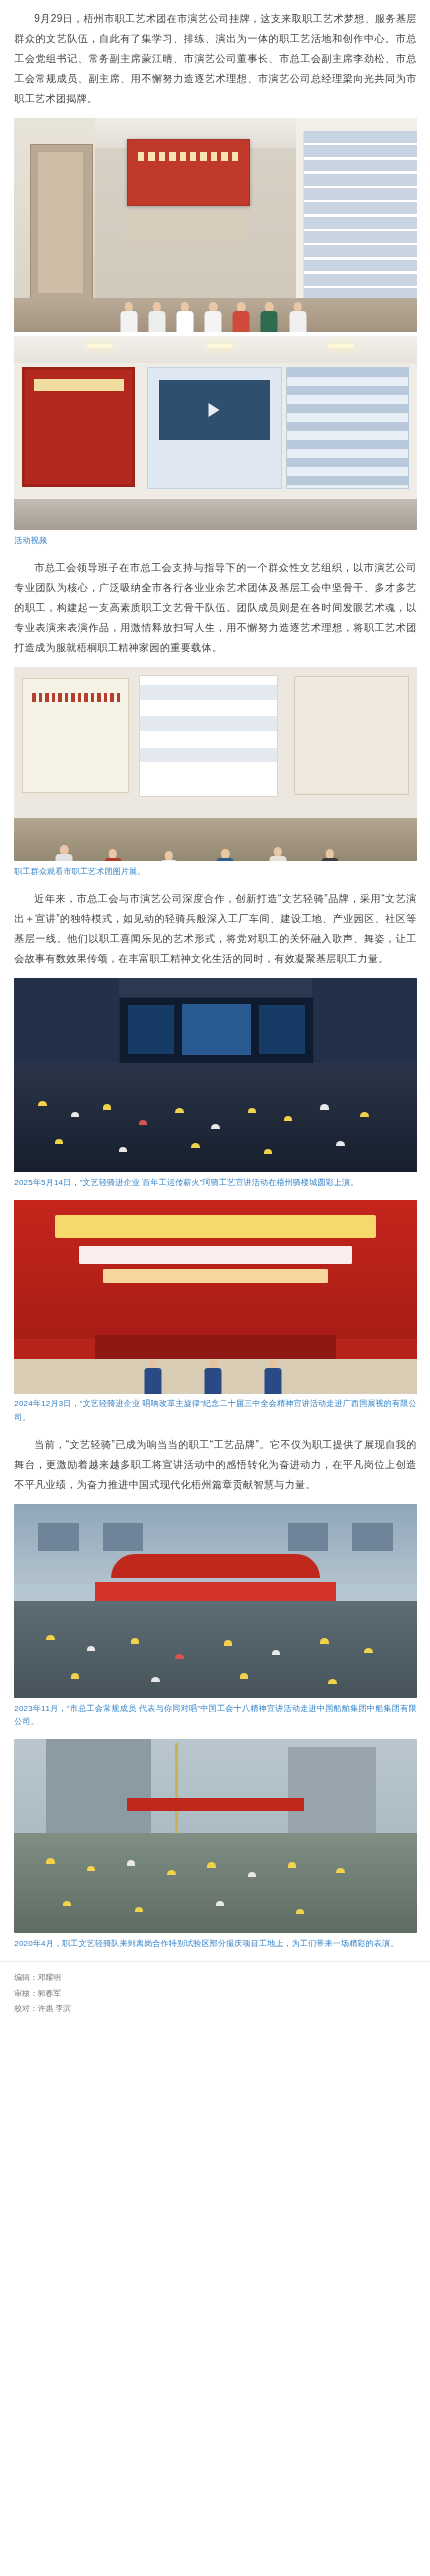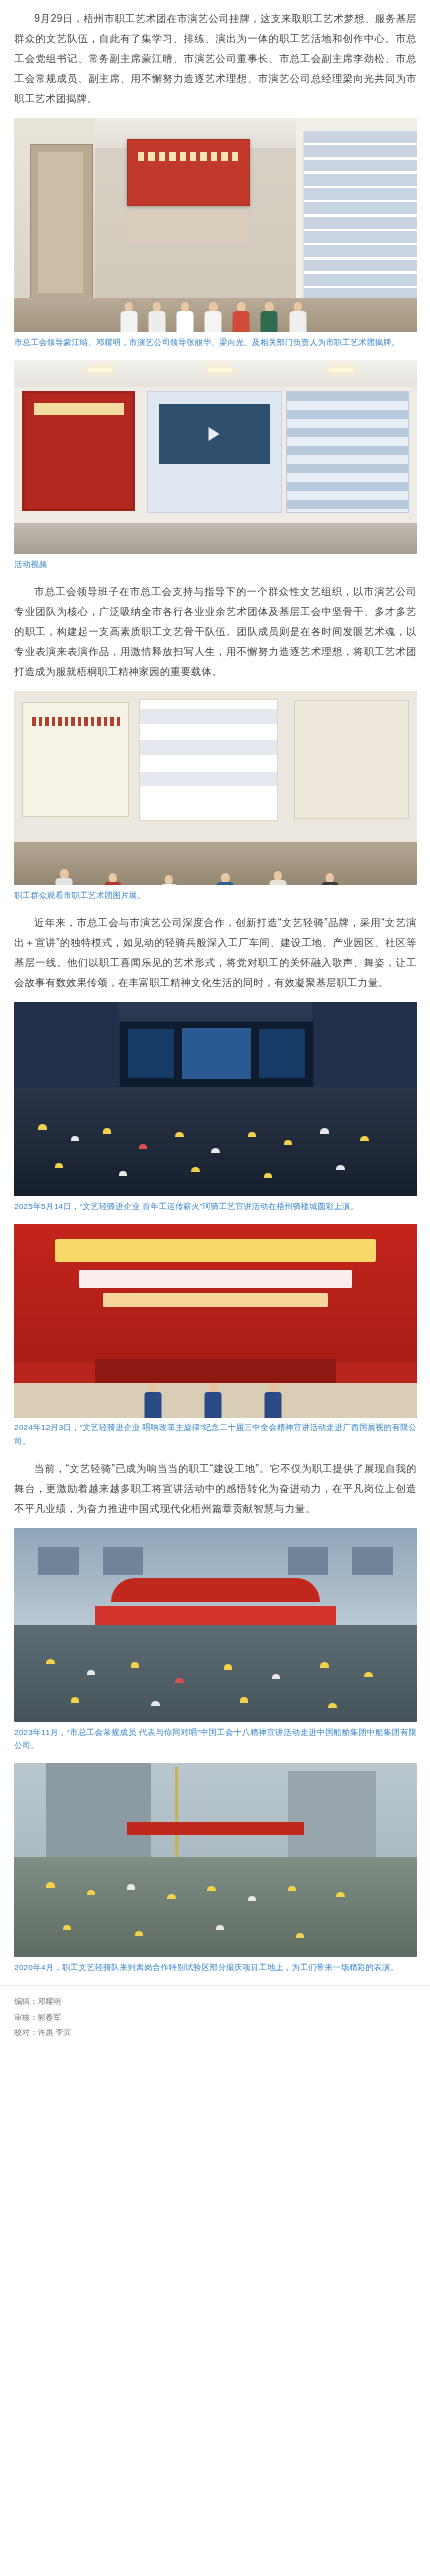--- a/index.html
+++ b/index.html
@@ -201,21 +201,20 @@
           <div class="person" style="left:61%;width:19.4px;">
               <div class="head"></div>
               <div class="body" style="background:#2e6b4f;"></div>
             </div>
           <div class="person" style="left:68%;width:19.4px;">
               <div class="head"></div>
               <div class="body" style="background:#efefef;"></div>
             </div>
         </div>
       </div>
-      <div class="caption">市总工会领导蒙江晴、邓耀明，市演艺公司领导张丽华、梁向光、及相关部门负责人为市职工艺术团揭牌。</div>
     </div>
 
     <div class="figure">
       <div class="imgbox">
         <div class="scene ph2">
           <div class="layer ceil"></div>
           <div class="layer lamp" style="left:18%;"></div>
           <div class="layer lamp" style="left:48%;"></div>
           <div class="layer lamp" style="left:78%;"></div>
           <div class="layer bigwall"></div>
@@ -328,21 +327,21 @@
             </div>
           <div class="singer" style="left:62%;">
               <div class="h"></div>
               <div class="b"></div>
             </div>
         </div>
       </div>
       <div class="caption">2024年12月3日，“文艺轻骑进企业 唱响改革主旋律”纪念二十届三中全会精神宣讲活动走进广西国展视的有限公司。</div>
     </div>
 
-    <p class="para">当前，“文艺轻骑”已成为响当当的职工“建设工地”。它不仅为职工提供了展现自我的舞台，更激励着越来越多职工将宣讲活动中的感悟转化为奋进动力，在平凡岗位上创造不平凡业绩，为奋力推进中国式现代化梧州篇章贡献智慧与力量。</p>
+    <p class="para">当前，“文艺轻骑”已成为响当当的职工“工艺品牌”。它不仅为职工提供了展现自我的舞台，更激励着越来越多职工将宣讲活动中的感悟转化为奋进动力，在平凡岗位上创造不平凡业绩，为奋力推进中国式现代化梧州篇章贡献智慧与力量。</p>
 
     <div class="figure">
       <div class="imgbox">
         <div class="scene ph6">
           <div class="layer bldg"></div>
           <div class="layer win" style="left:6%;top:10%;width:10%;height:14%;"></div>
           <div class="layer win" style="left:22%;top:10%;width:10%;height:14%;"></div>
           <div class="layer win" style="right:22%;top:10%;width:10%;height:14%;"></div>
           <div class="layer win" style="right:6%;top:10%;width:10%;height:14%;"></div>
           <div class="layer arch"></div>

